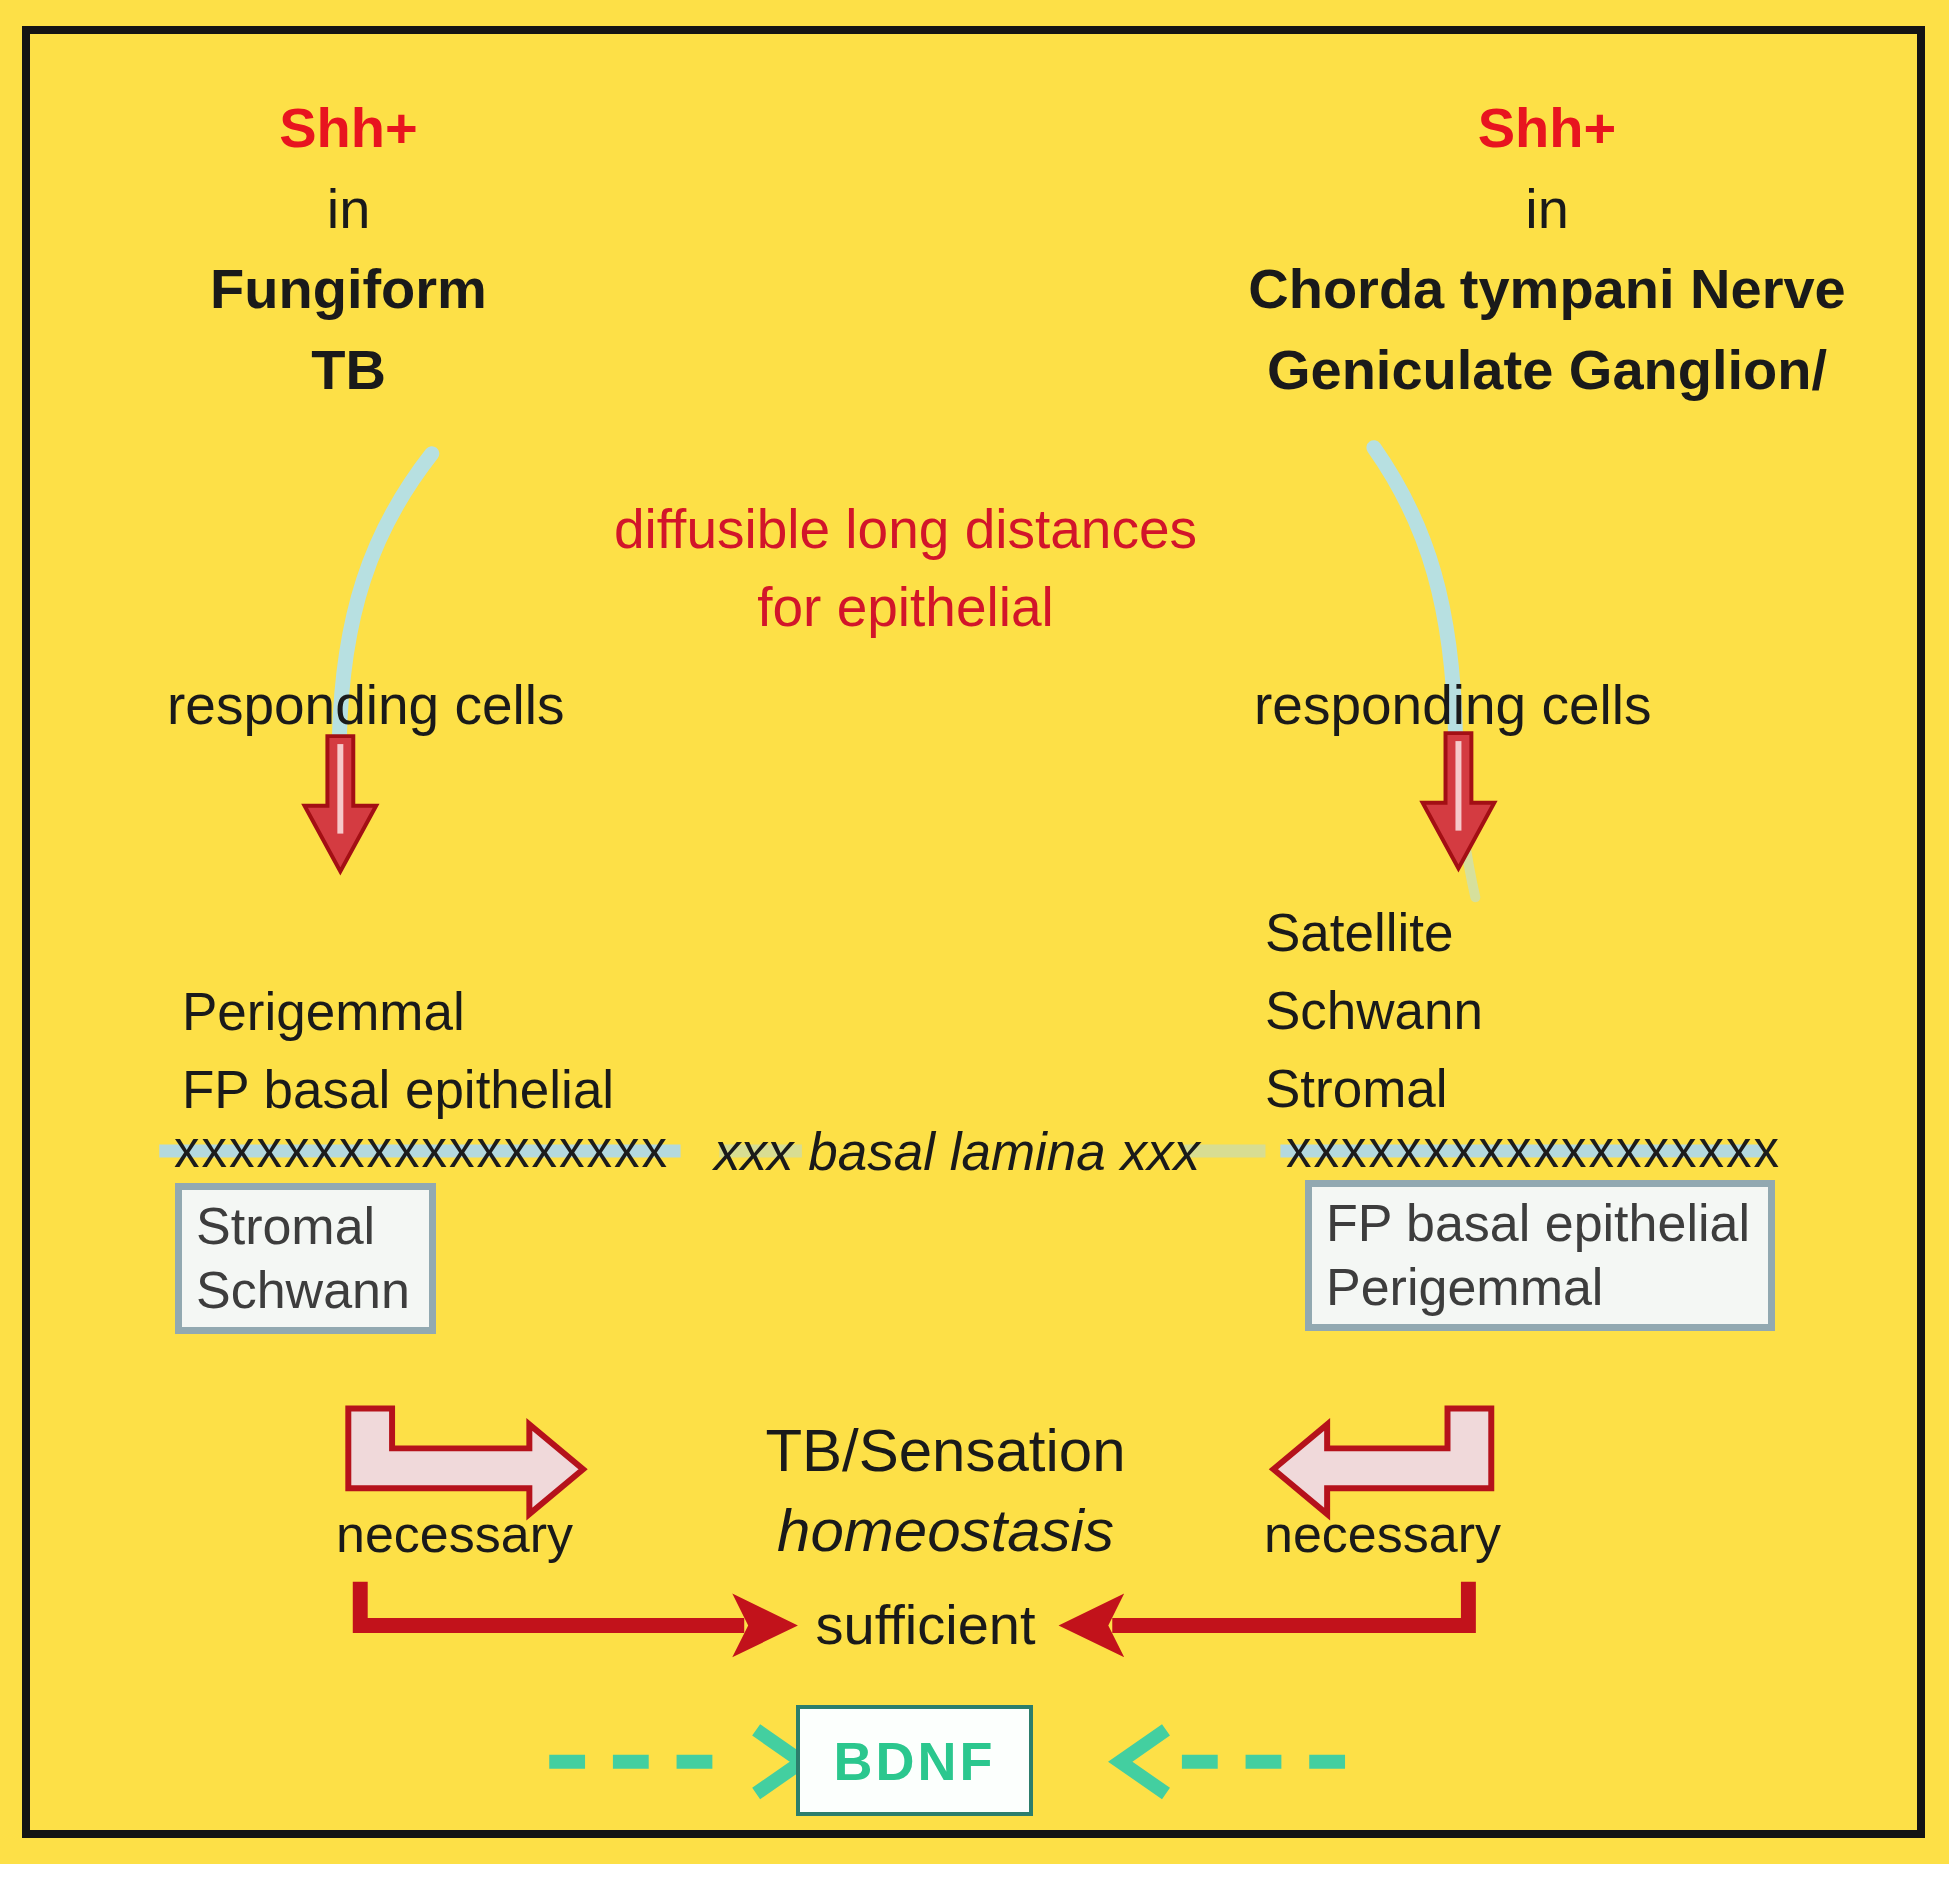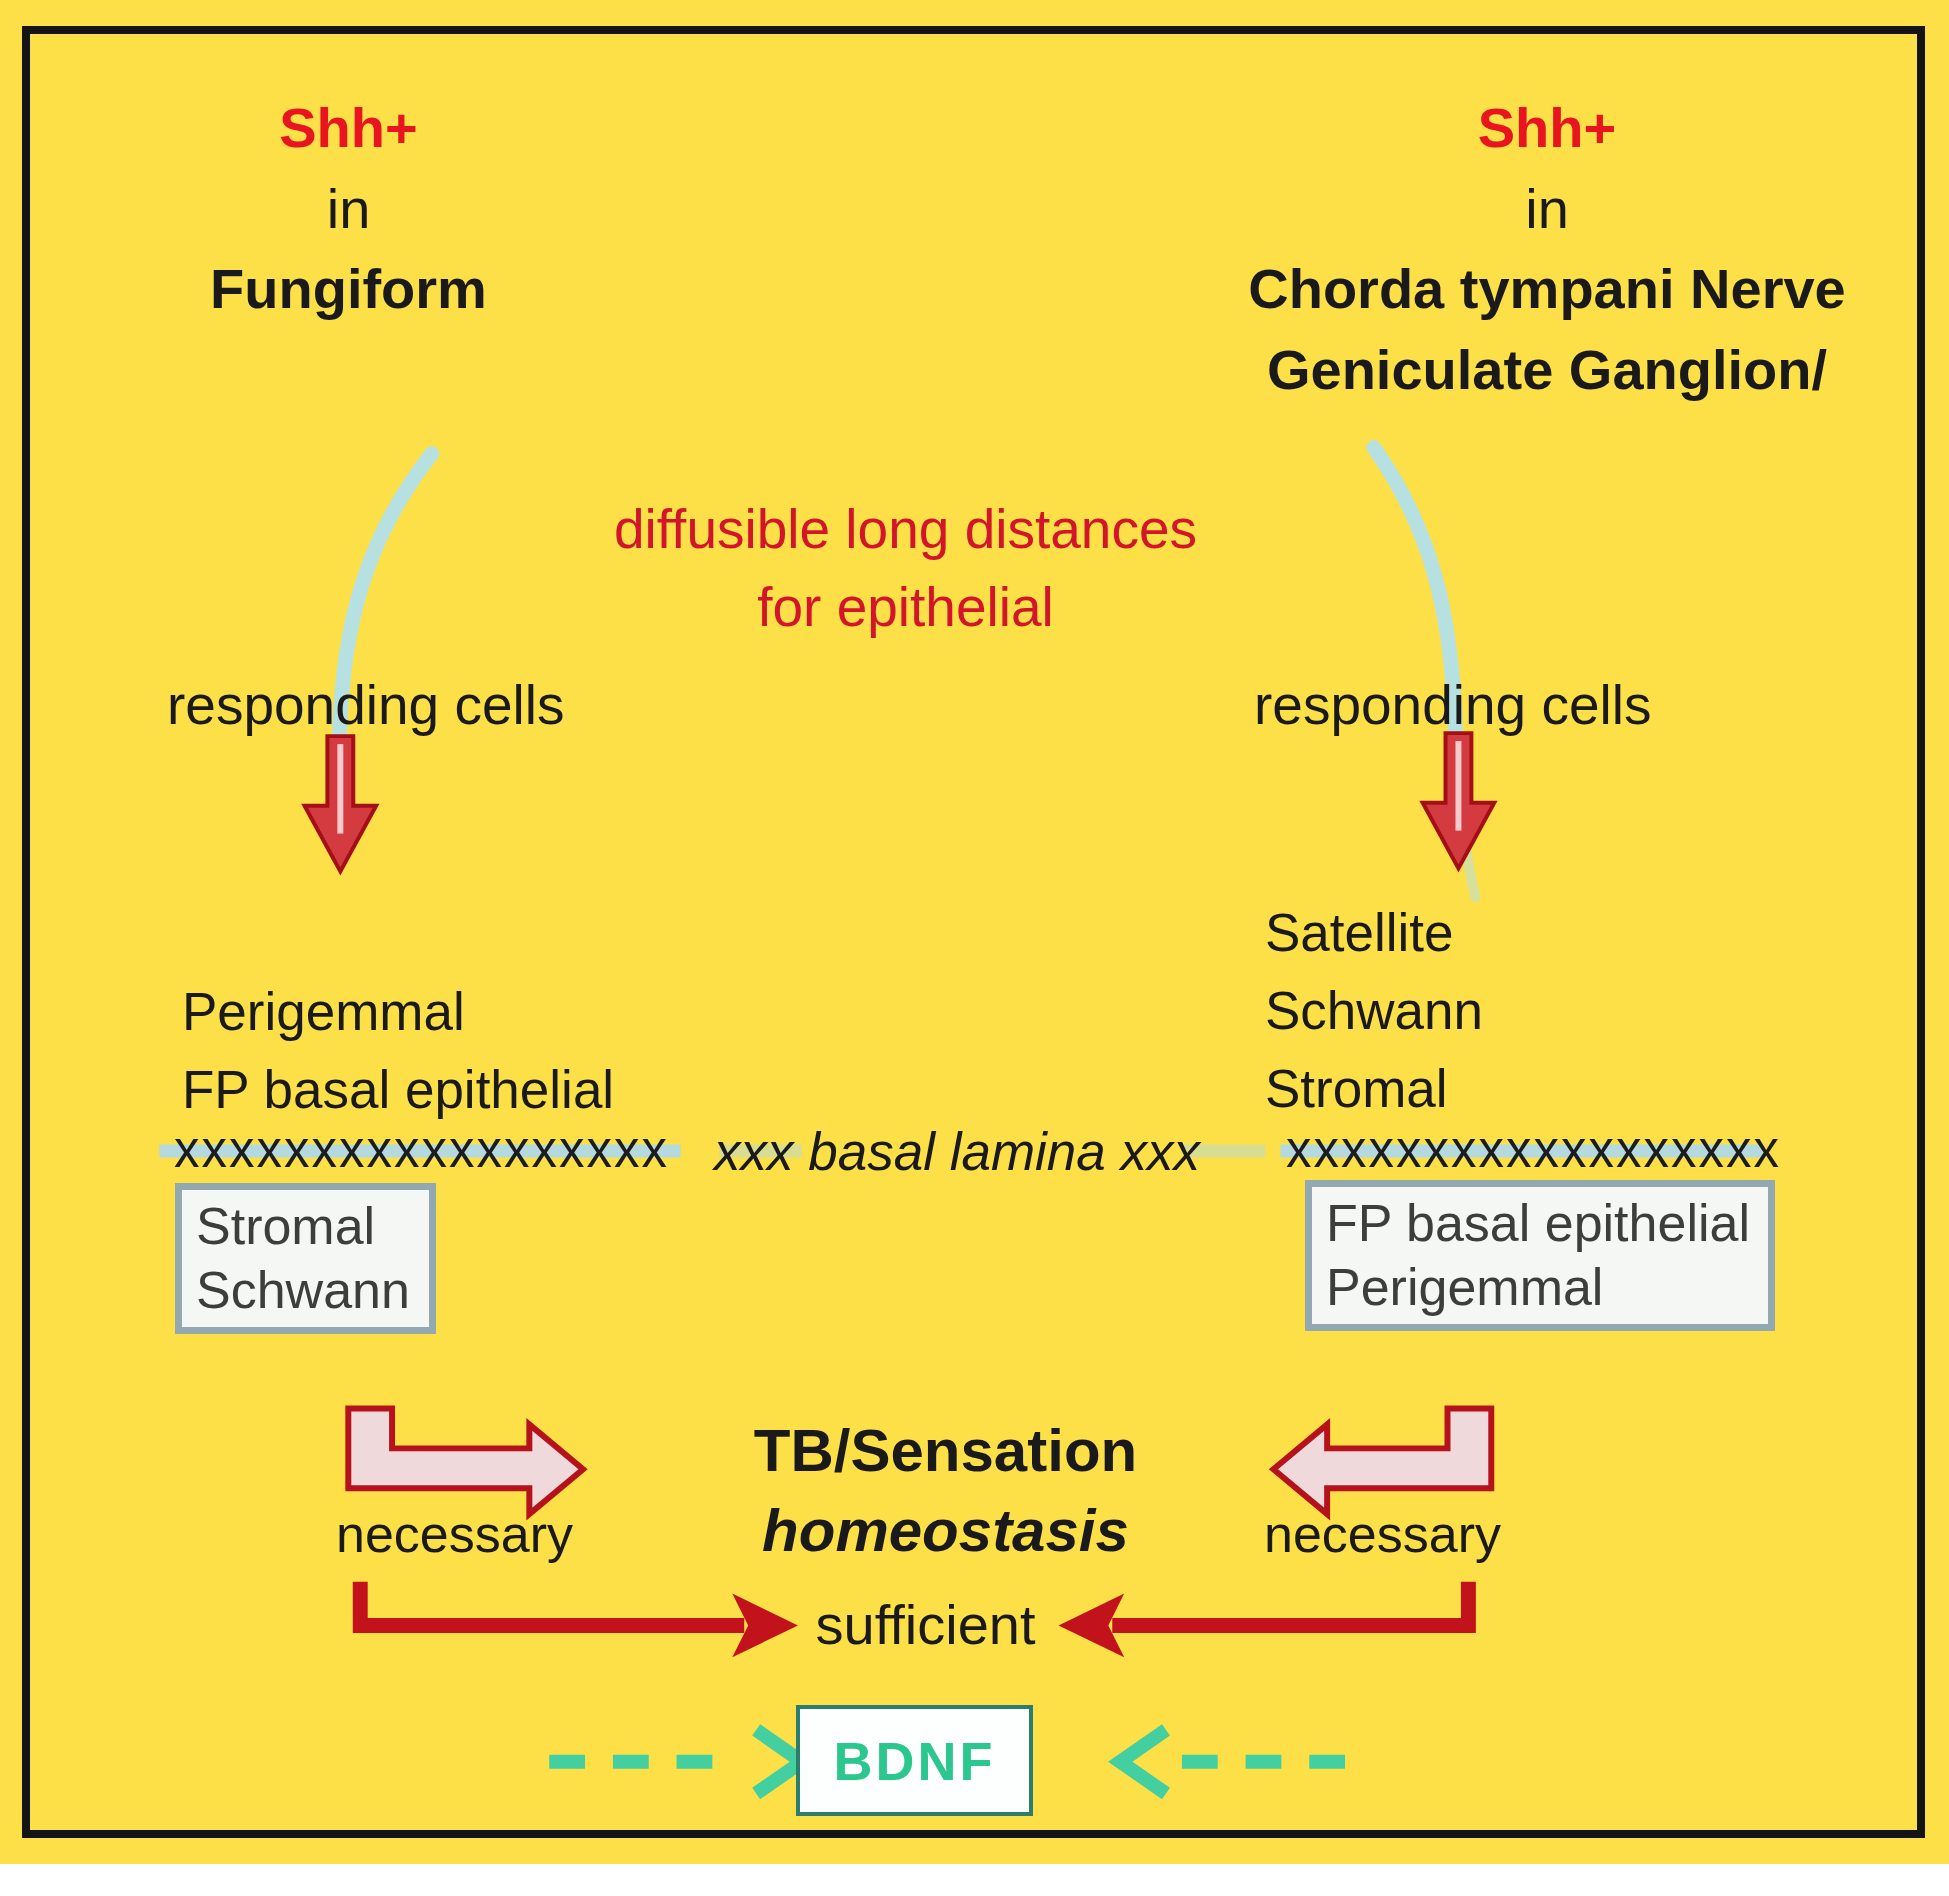--- a/index.html
+++ b/index.html
@@ -15,21 +15,21 @@
   .src{font-size:56px;line-height:1.44;}
   .note{font-size:55px;line-height:1.42;color:#d2152a;}
   .resp{font-size:55px;}
   .targets{font-size:53px;line-height:1.47;}
   .xrow{font-size:51px;letter-spacing:2px;color:#1c1c1c;white-space:nowrap;}
   .lamina-label{font-size:53px;font-style:italic;white-space:nowrap;}
   .cellbox{
     border:7px solid #92a9b1;background:#f4f7f4;color:#3d3d3d;
     font-size:52px;line-height:1.24;padding:4px 8px 4px 14px;box-sizing:border-box;
   }
-  .outcome{font-size:60px;font-weight:bold;line-height:1.33;}
+  .outcome{font-size:60px;font-weight:normal;line-height:1.33;}
   .nec{font-size:52px;}
   .suff{font-size:56px;}
   .bdnf{
     border:4px solid #2c7e6c;background:#fcfffd;color:#2bc78e;
     font-weight:bold;font-size:54px;letter-spacing:3px;
     display:flex;align-items:center;justify-content:center;box-sizing:border-box;
   }
   svg{position:absolute;left:0;top:0;}
 </style>
 </head>
@@ -66,20 +66,21 @@
     <line x1="1352" y1="1771" x2="1168" y2="1771" stroke="#43cfa0" stroke-width="14" stroke-dasharray="36 28"></line>
     <path d="M 1172 1739 L 1126 1771 L 1172 1803" fill="none" stroke="#43cfa0" stroke-width="14"></path>
   </svg>
 
   <div class="frame"></div>
 
   <div class="abs src ctr" style="left:80px;top:88px;width:537px;">
     <div class="red bold">Shh+</div>
     <div>in</div>
     <div class="bold">Fungiform</div>
+    <div class="bold">TB</div>
   </div>
 
   <div class="abs src ctr" style="left:1164px;top:88px;width:766px;">
     <div class="red bold">Shh+</div>
     <div>in</div>
     <div class="bold">Chorda tympani Nerve</div>
     <div class="bold">Geniculate Ganglion/</div>
   </div>
 
   <div class="abs note ctr" style="left:438px;top:490px;width:935px;">

